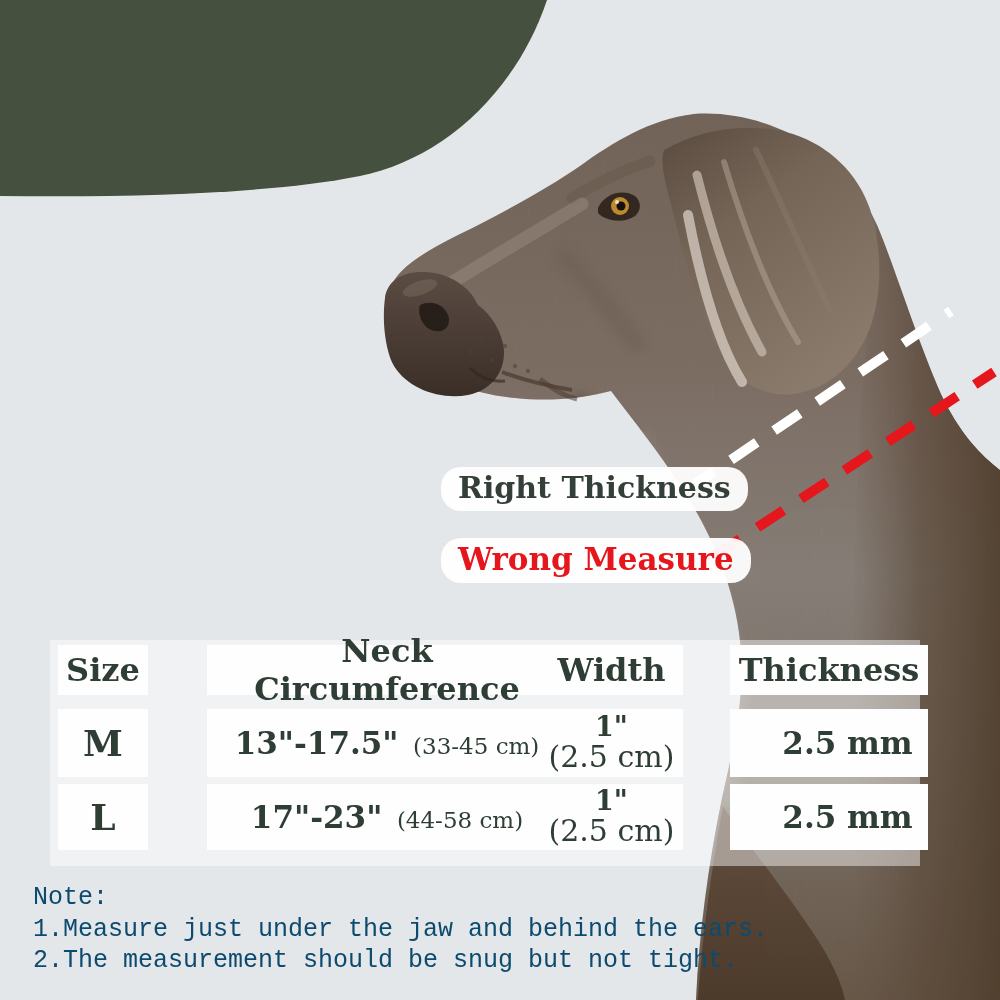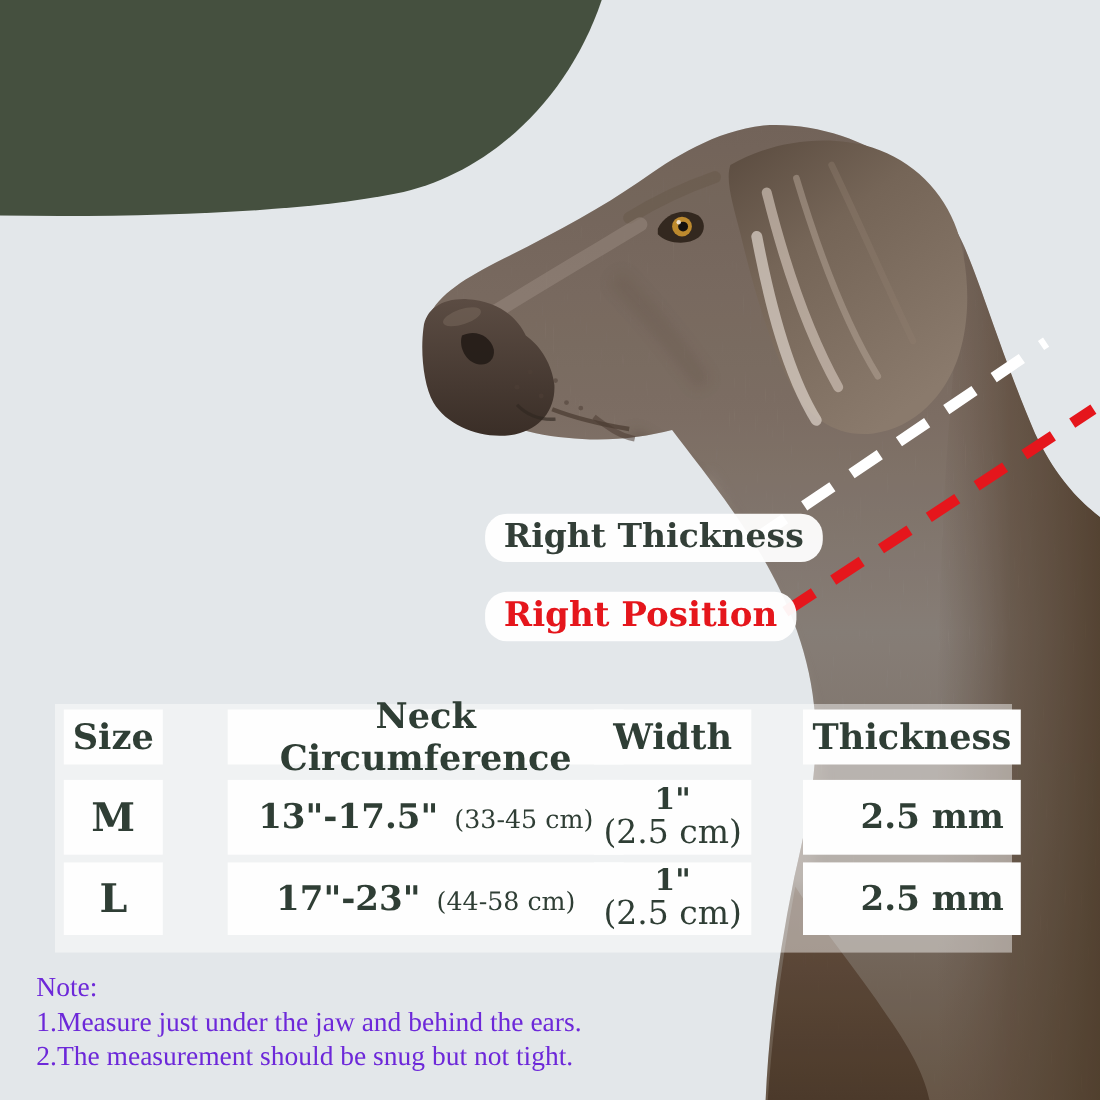--- a/index.html
+++ b/index.html
@@ -28,22 +28,22 @@
   .row-m{top:69px;height:68px;}
   .row-l{top:144px;height:66px;}
   .th{font-size:32px;}
   .size-val{font-size:36px;}
   .neck-main{font-size:31px;}
   .neck-sub{font-size:23px;font-weight:normal;margin-left:9px;}
   .stack .inner span{display:block;line-height:1.05;}
   .w-main{font-size:27px;}
   .w-sub{font-size:30px;font-weight:normal;}
   .thick{font-size:31px;padding-left:37px;}
-  .note{position:absolute;left:33px;top:882px;z-index:4;color:#6d28d9;
-        font-family:Liberation Serif, serif;font-size:25px;line-height:31px;}
+  .note{position:absolute;left:33px;top:882px;z-index:4;color:#0c4a6e;
+        font-family:Liberation Mono, monospace;font-size:25px;line-height:31px;}
   .note .nh{margin-bottom:1px;}
 </style>
 </head>
 <body>
 
 <div class="stage">
 
   <svg class="dog-svg" width="1000" height="1000" viewBox="0 0 1000 1000" aria-hidden="true">
     <defs>
       <linearGradient id="gBody" x1="0" y1="0" x2="0" y2="1">
@@ -161,21 +161,21 @@
 
   <svg class="lines-svg" width="1000" height="1000" viewBox="0 0 1000 1000" aria-hidden="true">
     <line x1="688" y1="489" x2="951" y2="311" stroke="#ffffff" stroke-width="10" stroke-dasharray="31 21"></line>
     <line x1="714" y1="556" x2="994" y2="372" stroke="#e5161c" stroke-width="10" stroke-dasharray="31 21"></line>
   </svg>
 
   <div class="pill pill-right">
     <span>Right Thickness</span>
   </div>
   <div class="pill pill-wrong">
-    <span>Right Position</span>
+    <span>Wrong Measure</span>
   </div>
 
   <div class="table-panel">
     <div class="cell col-size row-h th">Size</div>
     <div class="cell col-neck row-h th">Neck Circumference</div>
     <div class="cell col-width row-h th">Width</div>
     <div class="cell col-thk row-h th">Thickness</div>
 
     <div class="cell col-size row-m size-val">M</div>
     <div class="cell col-neck row-m">

